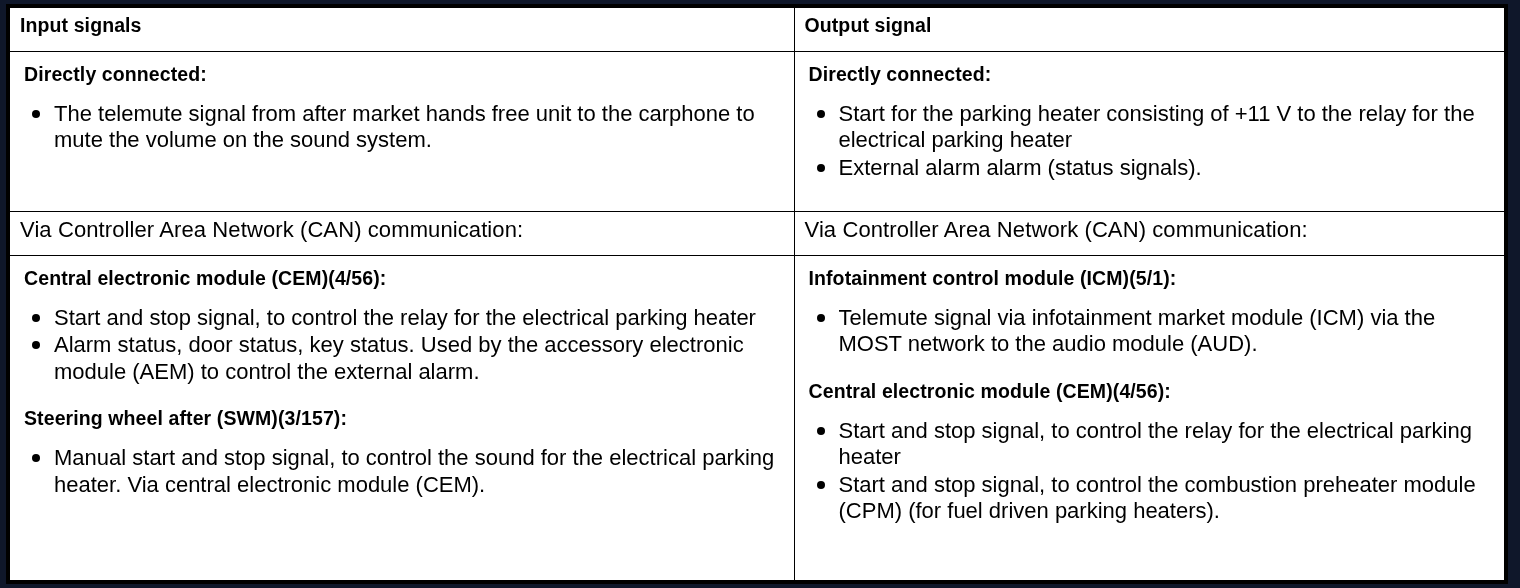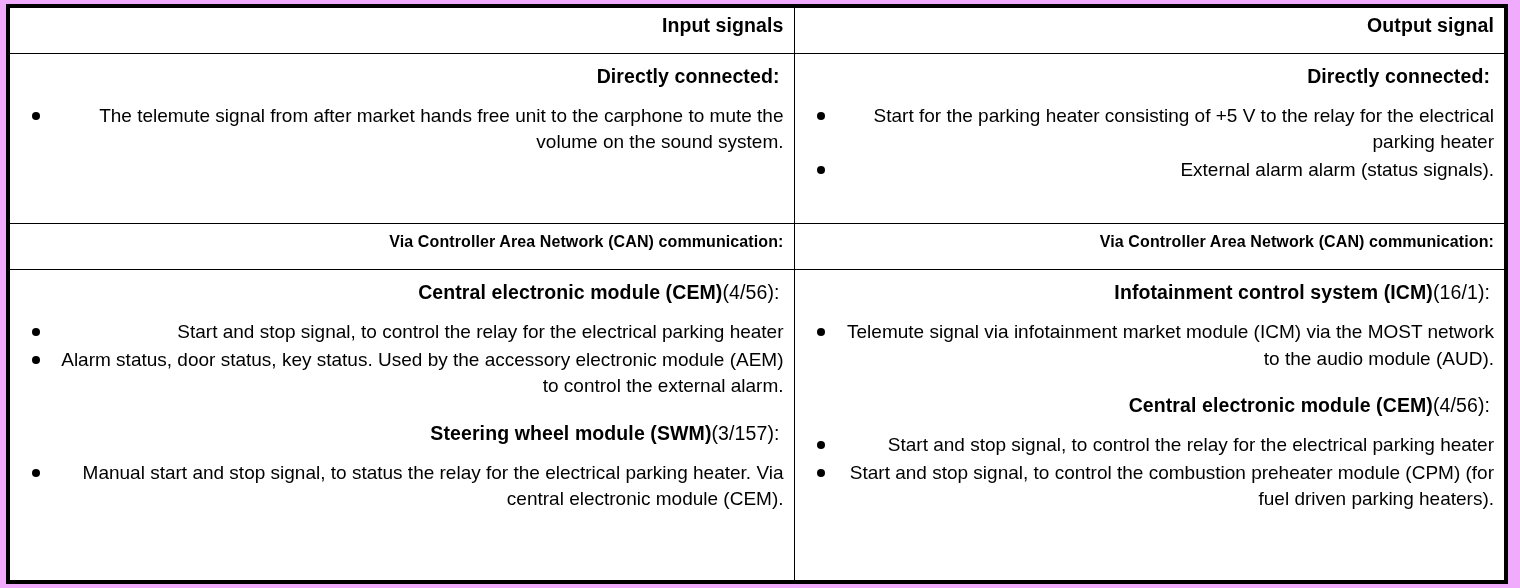--- a/index.html
+++ b/index.html
@@ -12,22 +12,21 @@
     height: 588px;
     font-family: "Liberation Sans", sans-serif;
     color: #000000;
     overflow: hidden;
   }
 
   #page {
     position: relative;
     width: 1520px;
     height: 588px;
-    background: #f0abfc;
-    text-align: right;
+    background: #0f172a;
   }
 
   
   .signals-table {
     position: absolute;
     left: 6px;
     top: 4px;
     width: 1502px;
     height: 580px;
     box-sizing: border-box;
@@ -74,40 +73,40 @@
   .subhead {
     font-size: 19.5px;
     font-weight: bold;
     line-height: 26px;
     letter-spacing: 0.1px;
     margin: 4px;
     white-space: nowrap;
   }
 
   .subhead .code {
+    font-weight: bold;
+  }
+
+  .bandhead {
+    font-size: 22px;
     font-weight: normal;
-  }
-
-  .bandhead {
-    font-size: 16px;
-    font-weight: bold;
     line-height: 26px;
     letter-spacing: 0.1px;
     white-space: nowrap;
   }
 
   ul.bullets {
     list-style: none;
     margin: 14px 0 0 0;
     padding: 0;
   }
 
   ul.bullets li {
     position: relative;
-    font-size: 19px;
+    font-size: 22px;
     font-weight: normal;
     line-height: 26.5px;
     padding-left: 34px;
     margin: 0 0 0 0;
   }
 
   ul.bullets li + li { margin-top: 1px; }
 
   ul.bullets li::before {
     content: "";
@@ -159,21 +158,21 @@
               <p class="subhead">Directly connected:</p>
               <ul class="bullets">
                 <li>The telemute signal from after market hands free unit to the carphone to mute the volume on the sound system.</li>
               </ul>
             </div>
           </td>
           <td>
             <div class="cell-inner">
               <p class="subhead">Directly connected:</p>
               <ul class="bullets">
-                <li>Start for the parking heater consisting of +5 V to the relay for the electrical parking heater</li>
+                <li>Start for the parking heater consisting of +11 V to the relay for the electrical parking heater</li>
                 <li>External alarm alarm (status signals).</li>
               </ul>
             </div>
           </td>
         </tr>
 
         <tr class="row-can">
           <td>
             <div class="cell-inner">
               <div class="bandhead">Via Controller Area Network (CAN) communication:</div>
@@ -192,34 +191,34 @@
 
               <p class="subhead">
                 <span>Central electronic module (CEM)</span><span class="code">(4/56):</span>
               </p>
               <ul class="bullets">
                 <li>Start and stop signal, to control the relay for the electrical parking heater</li>
                 <li>Alarm status, door status, key status. Used by the accessory electronic module (AEM) to control the external alarm.</li>
               </ul>
 
               <p class="subhead gap-before">
-                <span>Steering wheel module (SWM)</span><span class="code">(3/157):</span>
-              </p>
-              <ul class="bullets">
-                <li>Manual start and stop signal, to status the relay for the electrical parking heater. Via central electronic module (CEM).</li>
+                <span>Steering wheel after (SWM)</span><span class="code">(3/157):</span>
+              </p>
+              <ul class="bullets">
+                <li>Manual start and stop signal, to control the sound for the electrical parking heater. Via central electronic module (CEM).</li>
               </ul>
 
             </div>
           </td>
 
           <td>
             <div class="cell-inner">
 
               <p class="subhead">
-                <span>Infotainment control system (ICM)</span><span class="code">(16/1):</span>
+                <span>Infotainment control module (ICM)</span><span class="code">(5/1):</span>
               </p>
               <ul class="bullets">
                 <li>Telemute signal via infotainment market module (ICM) via the MOST network to the audio module (AUD).</li>
               </ul>
 
               <p class="subhead gap-before">
                 <span>Central electronic module (CEM)</span><span class="code">(4/56):</span>
               </p>
               <ul class="bullets">
                 <li>Start and stop signal, to control the relay for the electrical parking heater</li>

